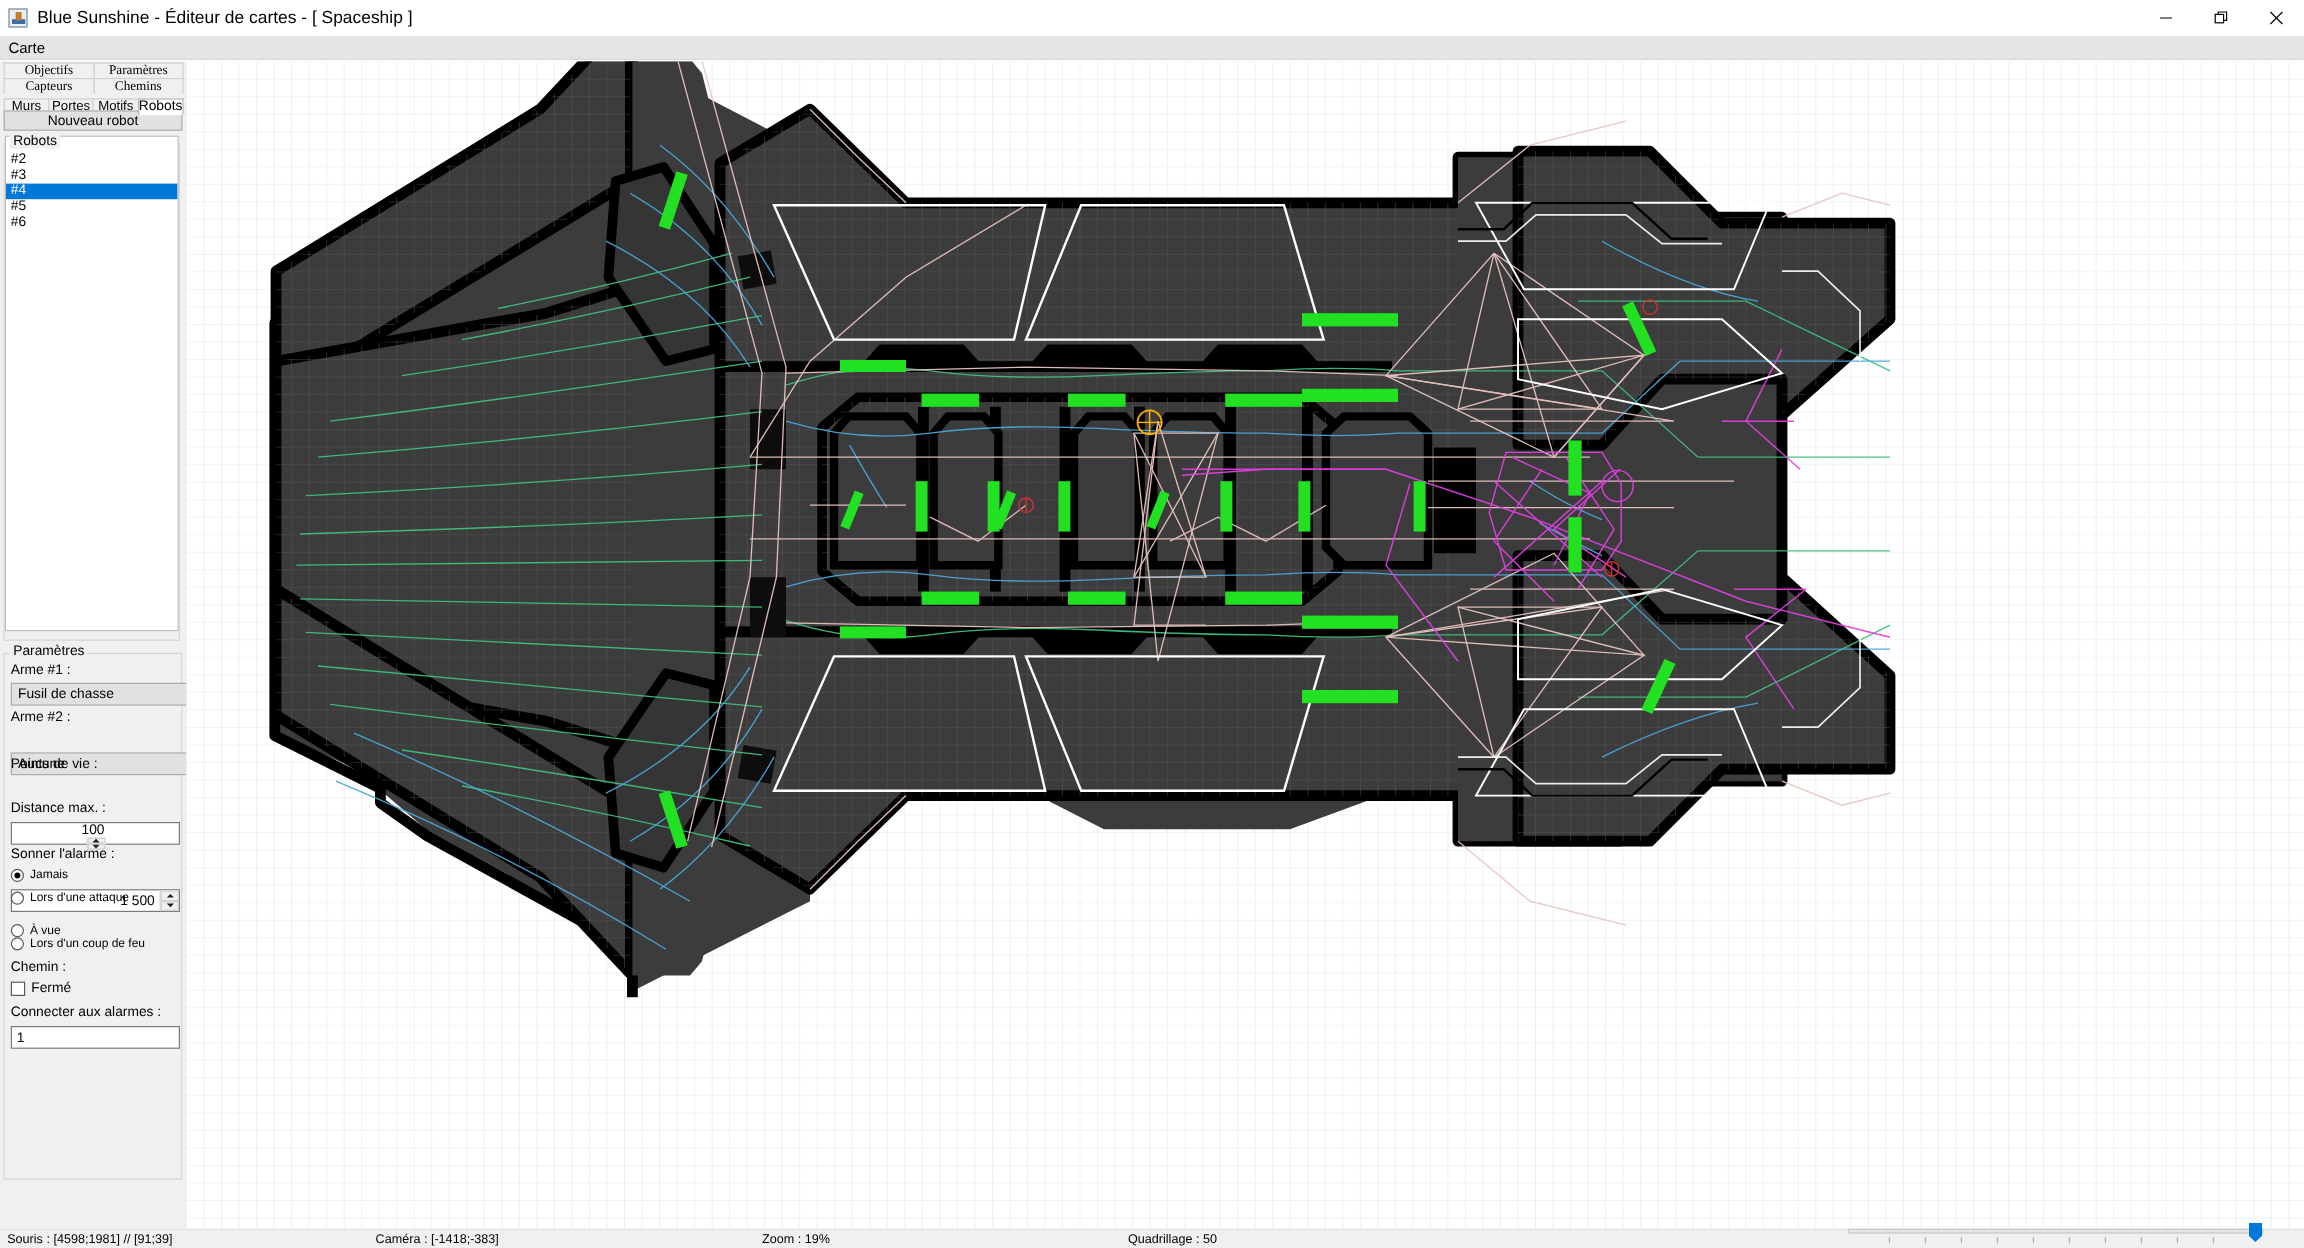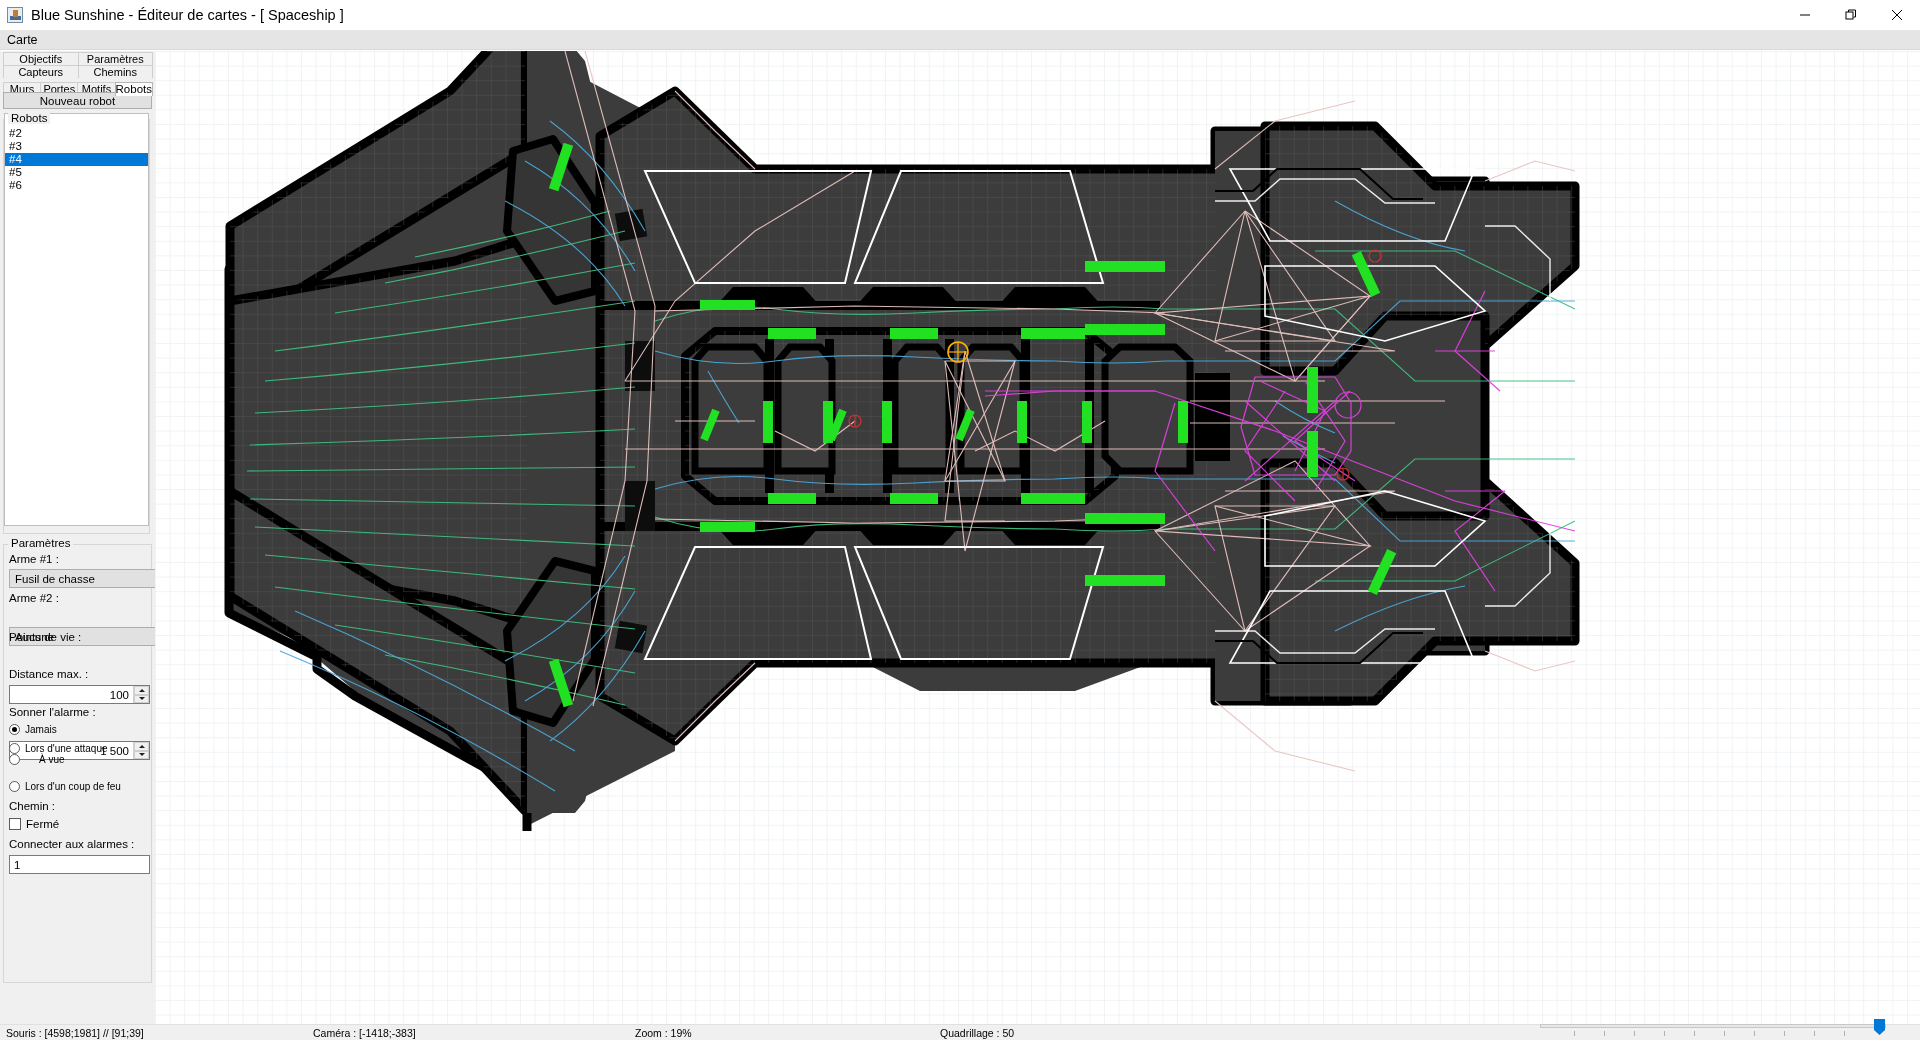--- a/index.html
+++ b/index.html
@@ -76,21 +76,21 @@
     margin-right: -1px;
     position: relative;
     line-height: 1;
   }
   .tab.sel {
     background: #ffffff;
     border-color: #b5b5b5;
     z-index: 5;
     font-size: 11.5px;
   }
-  .tab.half { flex: 1 1 50%; }
+  .tab.half { flex: 1 1 50%; font-family: Liberation Serif, serif; }
   .tab.quarter { flex: 1 1 25%; }
 
   
   #btn-new-robot {
     position: absolute; left: 3px; top: 41px; width: 149px; height: 17px;
     background: #e1e1e1; border: 1px solid #adadad;
     font-size: 11.5px; color: #000;
     display: flex; align-items: center; justify-content: center;
     cursor: default;
   }
@@ -309,21 +309,21 @@
       <label class="plabel">Arme #2 :</label>
     </div>
     <div class="pfield combo" style="top:71px;">
       <span class="cv">Aucune</span>
       <span class="arrow"></span>
     </div>
 
     <div class="pfield" style="top:94px;">
       <label class="plabel">Points de vie :</label>
     </div>
-    <div class="pfield spin" style="top:110px;">
+    <div class="pfield spin" style="top:110px;flex-direction:column;">
       <span class="sv">100</span>
       <span class="btns">
         <div class="up"></div>
         <div class="dn"></div>
       </span>
     </div>
 
     <div class="pfield" style="top:131px;">
       <label class="plabel">Distance max. :</label>
     </div>
@@ -340,21 +340,21 @@
     </div>
 
     <div class="pfield radio-row" style="top:187px;">
       <span class="radio on"></span>
       <span>Jamais</span>
     </div>
     <div class="pfield radio-row" style="top:206px;">
       <span class="radio"></span>
       <span>Lors d'une attaque</span>
     </div>
-    <div class="pfield radio-row" style="top:217px;gap:14px;">
+    <div class="pfield radio-row" style="top:233px;">
       <span class="radio"></span>
       <span>À vue</span>
     </div>
     <div class="pfield radio-row" style="top:244px;">
       <span class="radio"></span>
       <span>Lors d'un coup de feu</span>
     </div>
 
     <div class="pfield" style="top:263px;">
       <label class="plabel">Chemin :</label>

